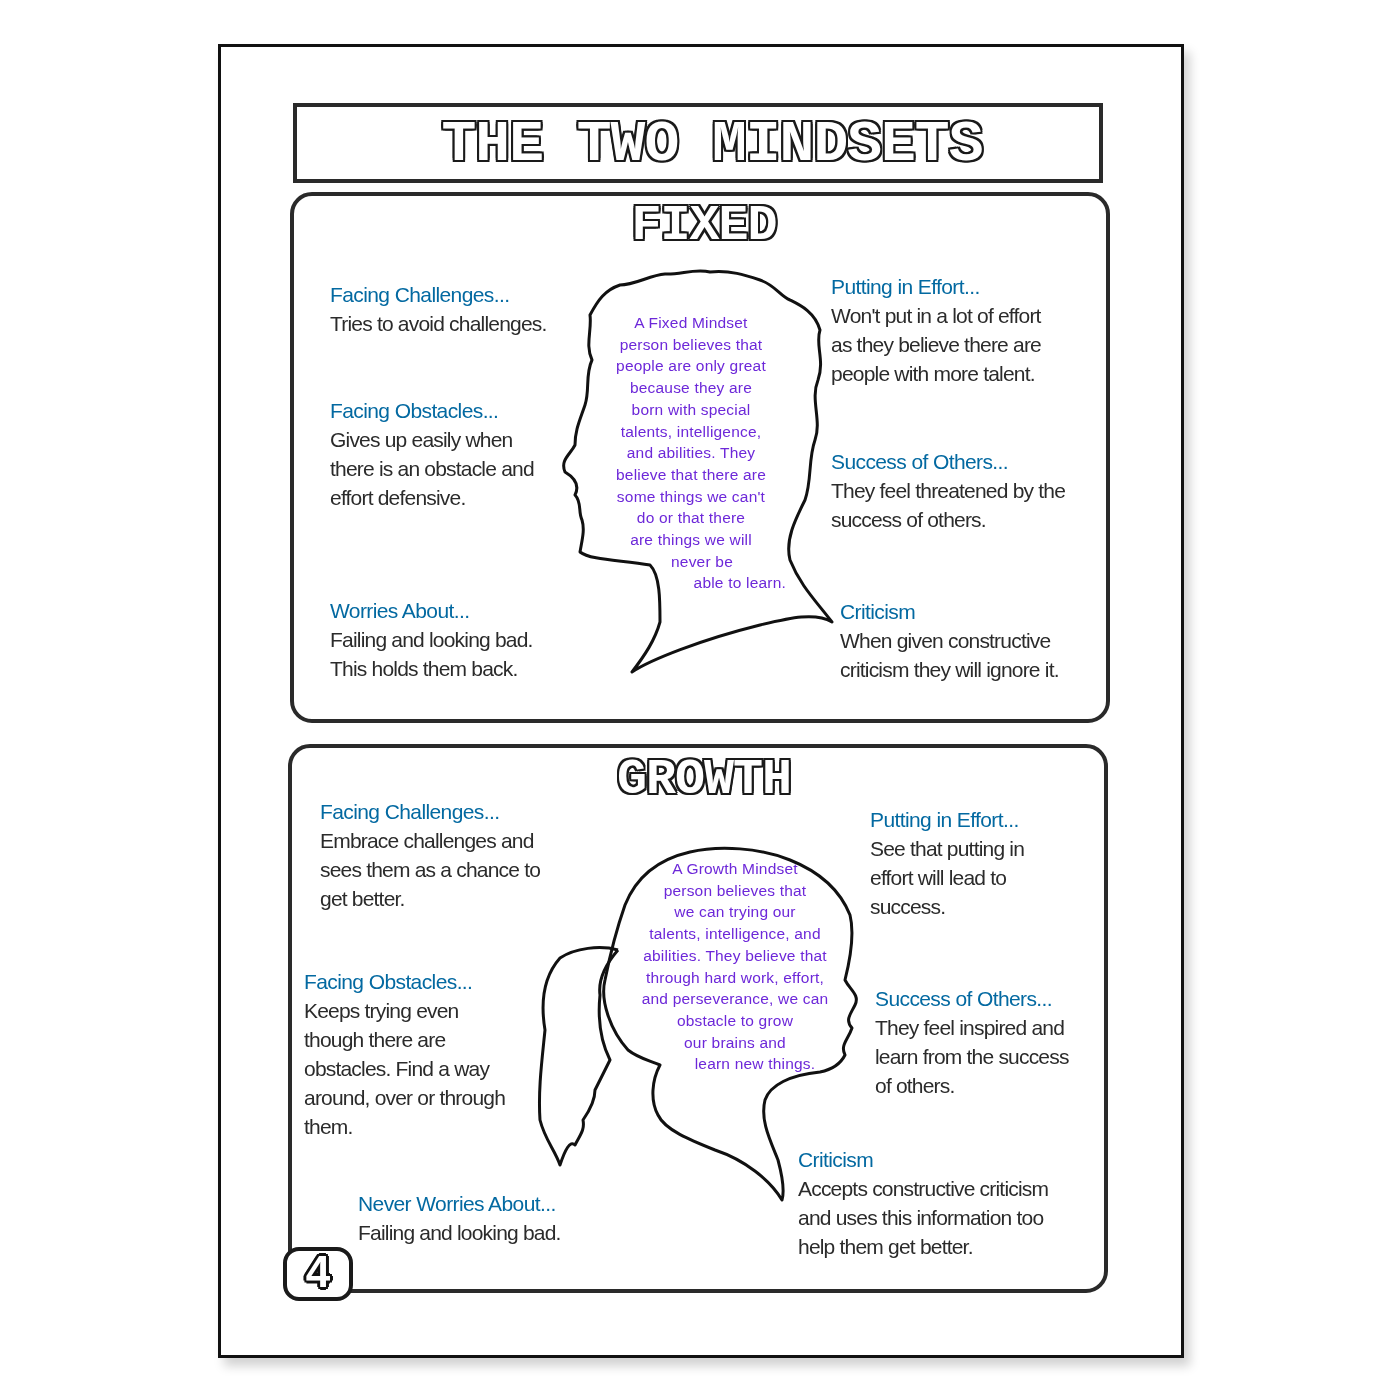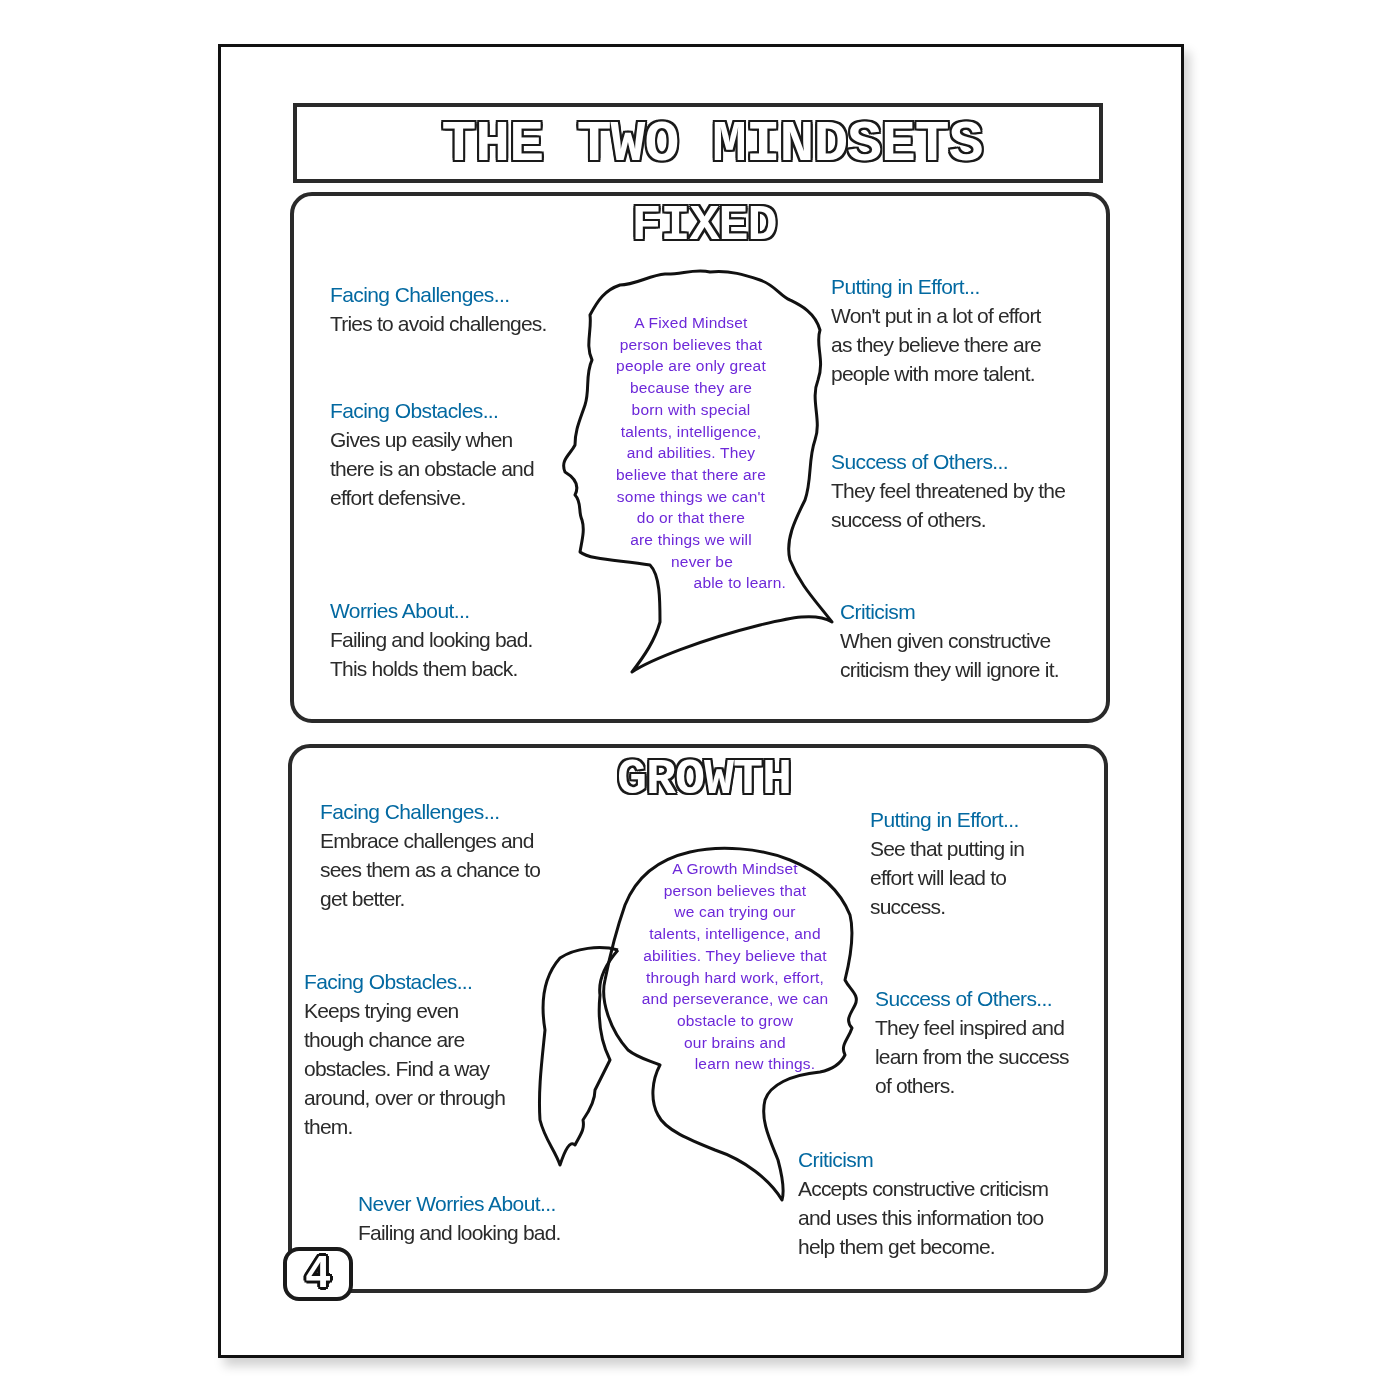--- a/index.html
+++ b/index.html
@@ -107,21 +107,21 @@
 
 <div class="block" style="left:320px;top:797px;">
   <div class="h">Facing Challenges...</div>
   <div>Embrace challenges and</div>
   <div>sees them as a chance to</div>
   <div>get better.</div>
 </div>
 <div class="block" style="left:304px;top:967px;">
   <div class="h">Facing Obstacles...</div>
   <div>Keeps trying even</div>
-  <div>though chance are</div>
+  <div>though there are</div>
   <div>obstacles. Find a way</div>
   <div>around, over or through</div>
   <div>them.</div>
 </div>
 <div class="block" style="left:358px;top:1189px;">
   <div class="h">Never Worries About...</div>
   <div>Failing and looking bad.</div>
 </div>
 <div class="block" style="left:870px;top:805px;">
   <div class="h">Putting in Effort...</div>
@@ -132,18 +132,18 @@
 <div class="block" style="left:875px;top:984px;">
   <div class="h">Success of Others...</div>
   <div>They feel inspired and</div>
   <div>learn from the success</div>
   <div>of others.</div>
 </div>
 <div class="block" style="left:798px;top:1145px;">
   <div class="h">Criticism</div>
   <div>Accepts constructive criticism</div>
   <div>and uses this information too</div>
-  <div>help them get become.</div>
+  <div>help them get better.</div>
 </div>
 
 <div class="page-num">
   <span>4</span>
 </div>
 
 </body></html>

